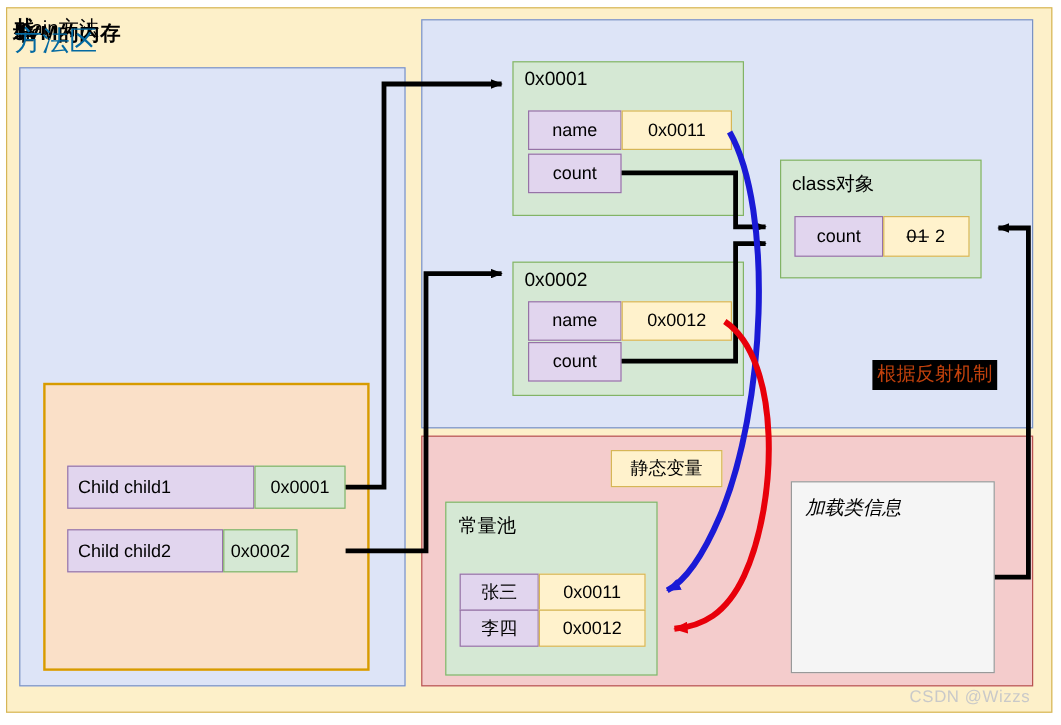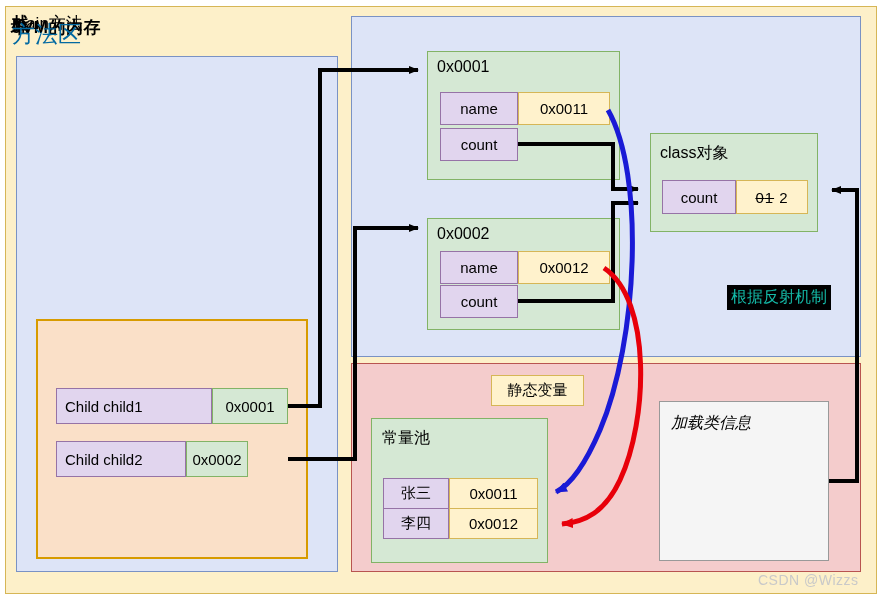--- a/index.html
+++ b/index.html
@@ -90,34 +90,34 @@
   #classobj{left:650px;top:133px;width:168px;height:99px;}
   #classobj .obj-addr{left:9px;top:9px;}
   #row-classcount{left:662px;top:180px;width:146px;height:34px;}
   #row-classcount .k{width:74px;justify-content:center;}
   #row-classcount .v{width:72px;}
   .strike{text-decoration:line-through;}
   .cval{letter-spacing:1px;}
 
   
   .reflect-label{
-    position:absolute;left:727px;top:285px;
-    background:#000000;color:#14b8a6;font-size:16px;
+    position:absolute;left:727px;top:300px;
+    background:#000000;color:#c2410c;font-size:16px;
     padding:2px 4px;white-space:nowrap;
   }
 
   
   .method-box{
     position:absolute;left:351px;top:363px;width:510px;height:209px;
     background:#f4cccc;border:1px solid #b85450;box-sizing:border-box;
   }
   .method-title{position:absolute;left:12px;top:19px;font-size:23px;font-weight:normal;color:#0369a1;}
 
   .static-var{
-    position:absolute;left:491px;top:375px;width:93px;height:31px;
+    position:absolute;left:509px;top:375px;width:93px;height:31px;
     background:#fff2cc;border:1px solid #d6b656;box-sizing:border-box;
     display:flex;align-items:center;justify-content:center;font-size:15px;color:#000;
   }
 
   
   .cpool{
     position:absolute;left:371px;top:418px;width:177px;height:145px;
     background:#d5e8d4;border:1px solid #82b366;box-sizing:border-box;
   }
   .cpool-title{position:absolute;left:10px;top:9px;font-size:16px;color:#000;}

